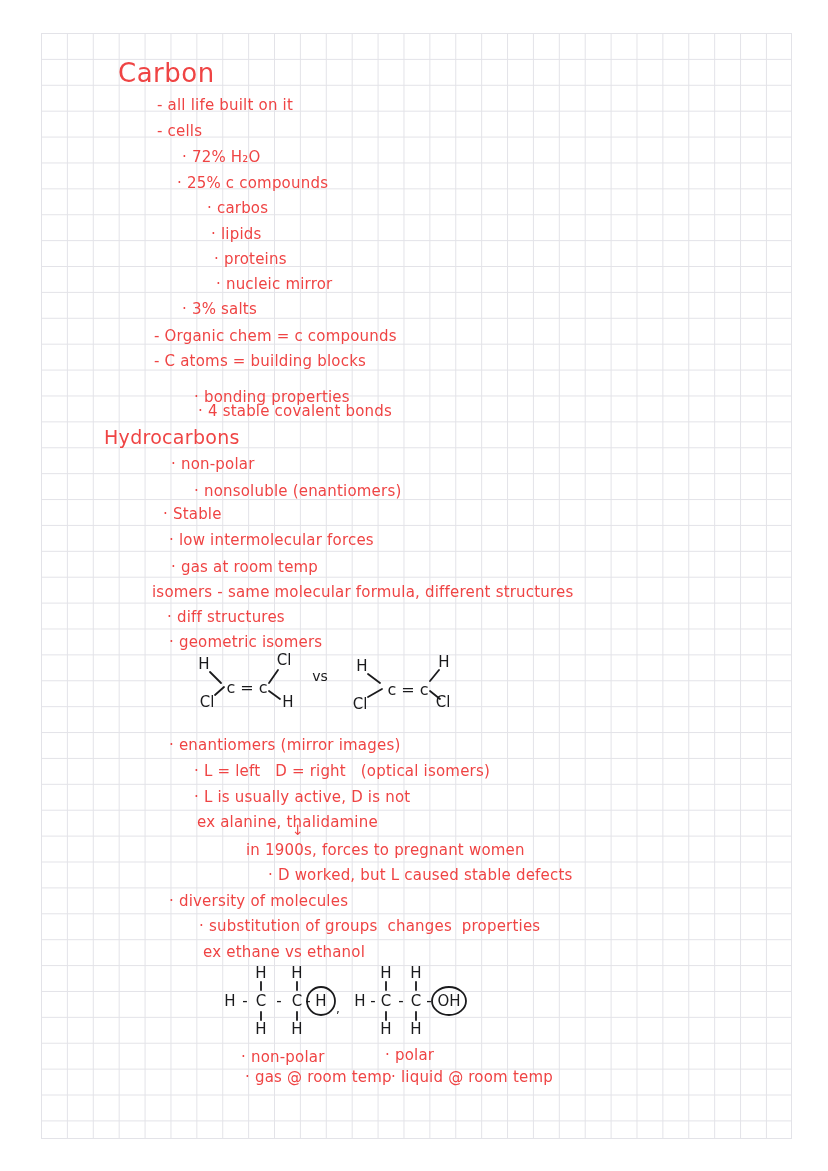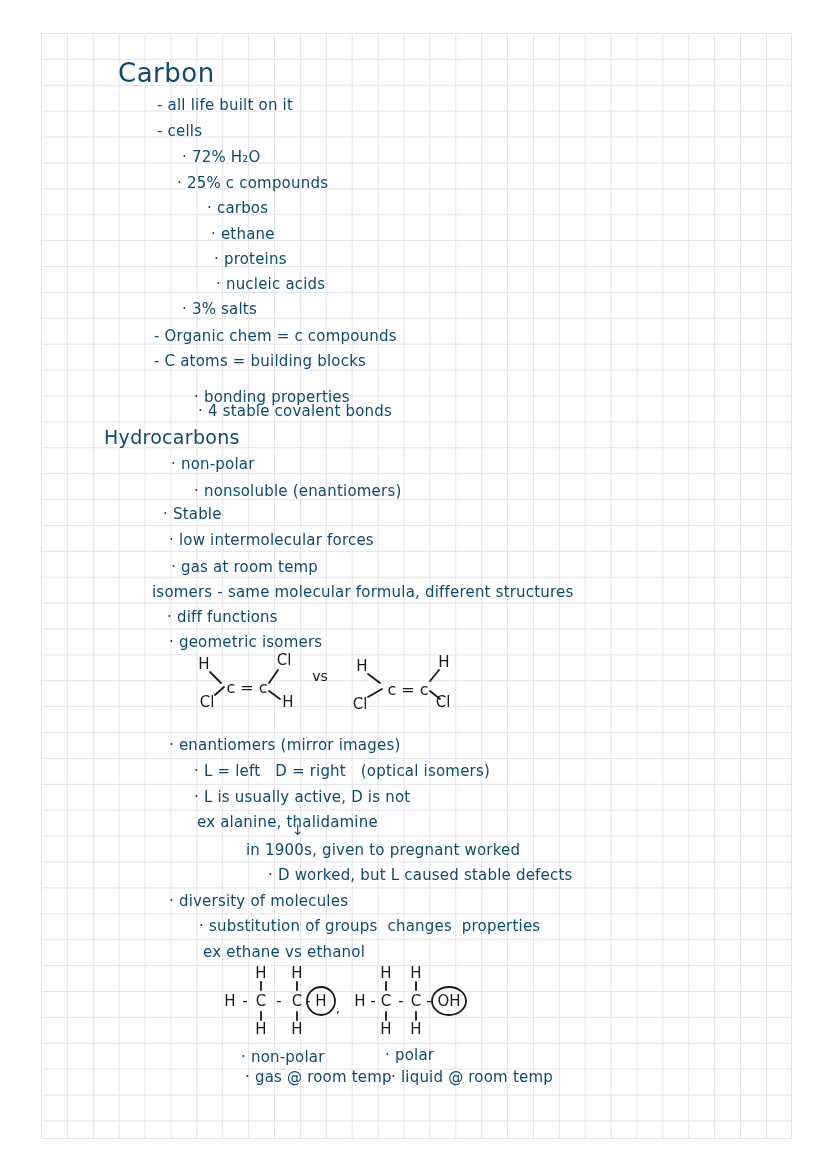--- a/index.html
+++ b/index.html
@@ -15,21 +15,21 @@
     position: absolute;
     left: 41px; top: 33px;
     width: 750px; height: 1105px;
     background-image:
       linear-gradient(to right, #e3e3e8 1px, transparent 1px),
       linear-gradient(to bottom, #e3e3e8 1px, transparent 1px);
     background-size: 25.9px 25.9px;
     border-right: 1px solid #e3e3e8;
     border-bottom: 1px solid #e3e3e8;
   }
-  .hw { position: absolute; white-space: pre; color: #0c4a6e; }
+  .hw { position: absolute; white-space: pre; color: #ef4444; }
   .title { font-size: 26px; letter-spacing: 0.5px; }
   .section { font-size: 19px; letter-spacing: 0.3px; }
   .ln { font-size: 15px; letter-spacing: 0.2px; line-height: 19px; }
   .small { font-size: 14px; }
   svg { position: absolute; overflow: visible; }
   svg text {
     font-family: "DejaVu Sans", sans-serif;
     fill: #1a1a1c; font-size: 15px;
   }
   svg .bond { stroke: #1a1a1c; stroke-width: 1.8; stroke-linecap: round; }
@@ -41,38 +41,38 @@
 
 <div class="grid"></div>
 
 <div class="hw title" style="left:118px; top:58px">Carbon</div>
 
 <div class="hw ln" style="left:157px; top:96px">- all life built on it</div>
 <div class="hw ln" style="left:157px; top:122px">- cells</div>
 <div class="hw ln" style="left:182px; top:148px">· 72% H₂O</div>
 <div class="hw ln" style="left:177px; top:174px">· 25% c compounds</div>
 <div class="hw ln" style="left:207px; top:199px">· carbos</div>
-<div class="hw ln" style="left:211px; top:225px">· ethane</div>
+<div class="hw ln" style="left:211px; top:225px">· lipids</div>
 <div class="hw ln" style="left:214px; top:250px">· proteins</div>
-<div class="hw ln" style="left:216px; top:275px">· nucleic acids</div>
+<div class="hw ln" style="left:216px; top:275px">· nucleic mirror</div>
 <div class="hw ln" style="left:182px; top:300px">· 3% salts</div>
 <div class="hw ln" style="left:154px; top:327px">- Organic chem = c compounds</div>
 <div class="hw ln" style="left:154px; top:352px">- C atoms = building blocks</div>
 <div class="hw ln" style="left:194px; top:388px">· bonding properties</div>
 <div class="hw ln" style="left:198px; top:402px">· 4 stable covalent bonds</div>
 
 <div class="hw section" style="left:104px; top:426px">Hydrocarbons</div>
 
 <div class="hw ln" style="left:171px; top:455px">· non-polar</div>
 <div class="hw ln" style="left:194px; top:482px">· nonsoluble (enantiomers)</div>
 <div class="hw ln" style="left:163px; top:505px">· Stable</div>
 <div class="hw ln" style="left:169px; top:531px">· low intermolecular forces</div>
 <div class="hw ln" style="left:171px; top:558px">· gas at room temp</div>
 <div class="hw ln" style="left:152px; top:583px">isomers - same molecular formula, different structures</div>
-<div class="hw ln" style="left:167px; top:608px">· diff functions</div>
+<div class="hw ln" style="left:167px; top:608px">· diff structures</div>
 <div class="hw ln" style="left:169px; top:633px">· geometric isomers</div>
 
 <svg style="left:190px; top:643px" width="270" height="78" viewBox="0 0 270 78">
 
   <text x="14" y="26" text-anchor="middle">H</text>
   <line class="bond" x1="20" y1="29" x2="31" y2="40"></line>
   <text x="17" y="64" text-anchor="middle">Cl</text>
   <line class="bond" x1="25" y1="52" x2="34" y2="44"></line>
   <text x="57" y="50" text-anchor="middle" style="font-size:16px">c = c</text>
   <line class="bond" x1="79" y1="40" x2="88" y2="27"></line>
@@ -91,21 +91,21 @@
   <text x="254" y="24" text-anchor="middle">H</text>
   <line class="bond" x1="240" y1="48" x2="250" y2="56"></line>
   <text x="253" y="64" text-anchor="middle">Cl</text>
 </svg>
 
 <div class="hw ln" style="left:169px; top:736px">· enantiomers (mirror images)</div>
 <div class="hw ln" style="left:194px; top:762px">· L = left   D = right   (optical isomers)</div>
 <div class="hw ln" style="left:194px; top:788px">· L is usually active, D is not</div>
 <div class="hw ln" style="left:197px; top:813px">ex alanine, thalidamine</div>
 <div class="hw small" style="left:292px; top:822px">↓</div>
-<div class="hw ln" style="left:246px; top:841px">in 1900s, given to pregnant worked</div>
+<div class="hw ln" style="left:246px; top:841px">in 1900s, forces to pregnant women</div>
 <div class="hw ln" style="left:268px; top:866px">· D worked, but L caused stable defects</div>
 <div class="hw ln" style="left:169px; top:892px">· diversity of molecules</div>
 <div class="hw ln" style="left:199px; top:917px">· substitution of groups  changes  properties</div>
 <div class="hw ln" style="left:203px; top:943px">ex ethane vs ethanol</div>
 
 <svg style="left:220px; top:958px" width="135" height="82" viewBox="0 0 135 82">
   <text x="41" y="20" text-anchor="middle">H</text>
   <text x="77" y="20" text-anchor="middle">H</text>
   <line class="bond" x1="41" y1="24" x2="41" y2="32"></line>
   <line class="bond" x1="77" y1="24" x2="77" y2="32"></line>

